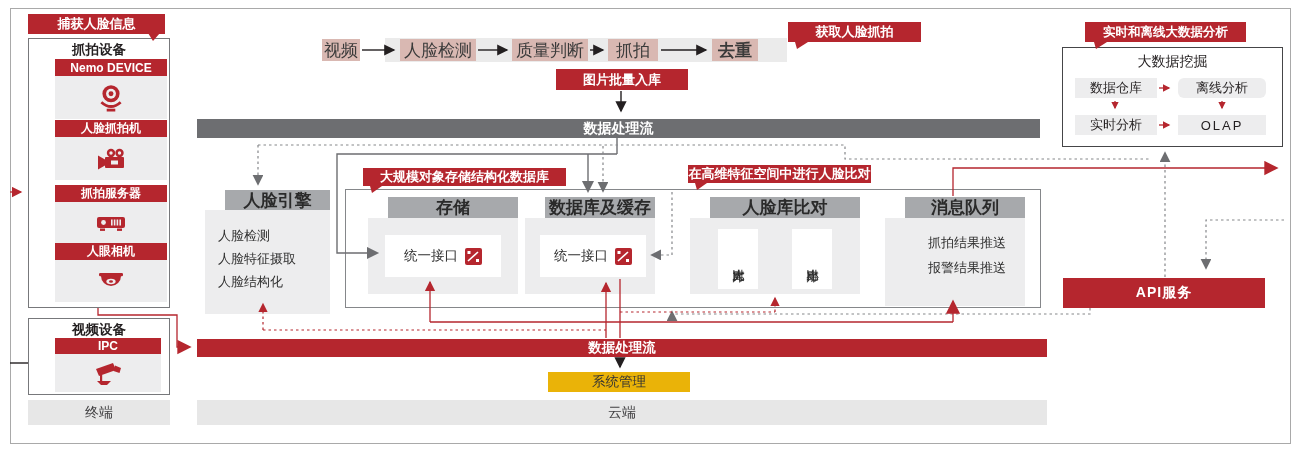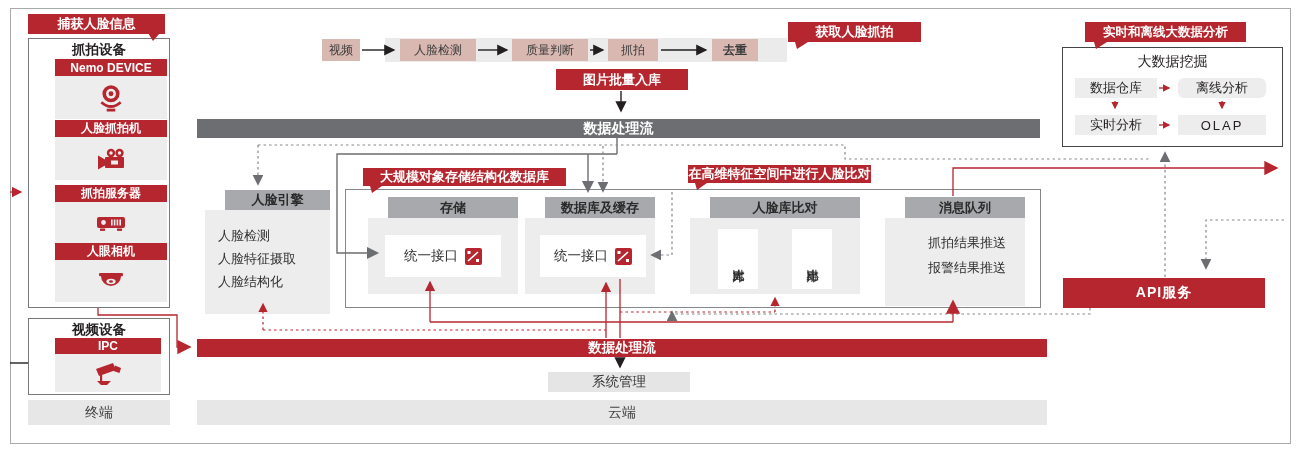--- a/index.html
+++ b/index.html
@@ -10,24 +10,24 @@
   .frame{left:10px;top:8px;width:1281px;height:436px;border:1px solid #a9a9a9;}
   .red-badge{background:#b5262e;color:#fff;font-weight:bold;}
   .pink{background:#d9b8b2;color:#3a3a3a;}
   .zone{background:#e7e7e7;color:#414042;font-size:14px;}
   .panel{background:#fff;border:1px solid #77787b;}
   .panel-hd{font-size:13.5px;color:#231f20;text-align:center;padding-top:2px;font-weight:bold;}
   .dev-tile{left:26px;width:112px;}
   .dev-bar{height:17px;background:#b5262e;color:#fff;font-size:12px;font-weight:bold;}
   .dev-icon{background:#ededee;}
   .strip{background:#ebebeb;}
-  .step{height:22px;font-size:12px;}
+  .step{height:22px;font-size:17px;}
   .grybar{background:#6d6e71;color:#fff;font-weight:bold;font-size:14px;}
   .redbar{background:#b5262e;color:#fff;font-weight:bold;}
-  .mod-hd{height:21px;background:#a7a9ac;color:#2a2a2a;font-size:13px;font-weight:bold;margin-left:20px;}
+  .mod-hd{height:21px;background:#a7a9ac;color:#2a2a2a;font-size:17px;font-weight:bold;margin-left:20px;}
   .mod-bd{background:#ededee;}
   .white-box{background:#fff;}
   .note{font-size:13px;display:flex;align-items:center;justify-content:center;}
   .vtile{background:#fff;writing-mode:vertical-rl;text-orientation:upright;
          font-size:12.5px;color:#2a2a2a;display:flex;align-items:center;justify-content:center;}
   .cell{background:#ededee;font-size:13px;color:#231f20;}
   svg.ovl{position:absolute;left:0;top:0;pointer-events:none;}
 </style>
 </head>
 <body>
@@ -188,21 +188,21 @@
     <div style="text-align:center;padding-top:5px;font-size:14px;color:#231f20;">大数据挖掘</div>
   </div>
   <div class="abs flex cell" style="left:1075px;top:78px;width:82px;height:20px;">数据仓库</div>
   <div class="abs flex cell" style="left:1178px;top:78px;width:88px;height:20px;border-radius:6px;">离线分析</div>
   <div class="abs flex cell" style="left:1075px;top:115px;width:82px;height:20px;">实时分析</div>
   <div class="abs flex cell" style="left:1178px;top:115px;width:88px;height:20px;letter-spacing:2px;">OLAP</div>
 
   <div class="abs flex redbar" style="left:1063px;top:278px;width:202px;height:30px;font-size:14px;letter-spacing:1px;">API服务</div>
 
   <div class="abs flex redbar" style="left:197px;top:339px;width:850px;height:18px;font-size:13.5px;">数据处理流</div>
-  <div class="abs flex" style="left:548px;top:372px;width:142px;height:20px;background:#e5e5e5;color:#333;font-size:13.5px;">系统管理</div>
+  <div class="abs flex" style="left:548px;top:372px;width:142px;height:20px;background:#eab308;color:#333;font-size:13.5px;">系统管理</div>
   <div class="abs flex zone" style="left:197px;top:400px;width:850px;height:25px;">云端</div>
 
   <svg class="ovl" width="1300" height="453" viewBox="0 0 1300 453">
     <defs>
       <marker id="mBlack" markerWidth="9" markerHeight="9" refX="7" refY="4" orient="auto">
         <path d="M0,0 L8,4 L0,8 z" fill="#231f20"></path>
         </marker>
       <marker id="mGray" markerWidth="10" markerHeight="10" refX="7.5" refY="4.5" orient="auto">
         <path d="M0,0 L9,4.5 L0,9 z" fill="#6d6e71"></path>
         </marker>

